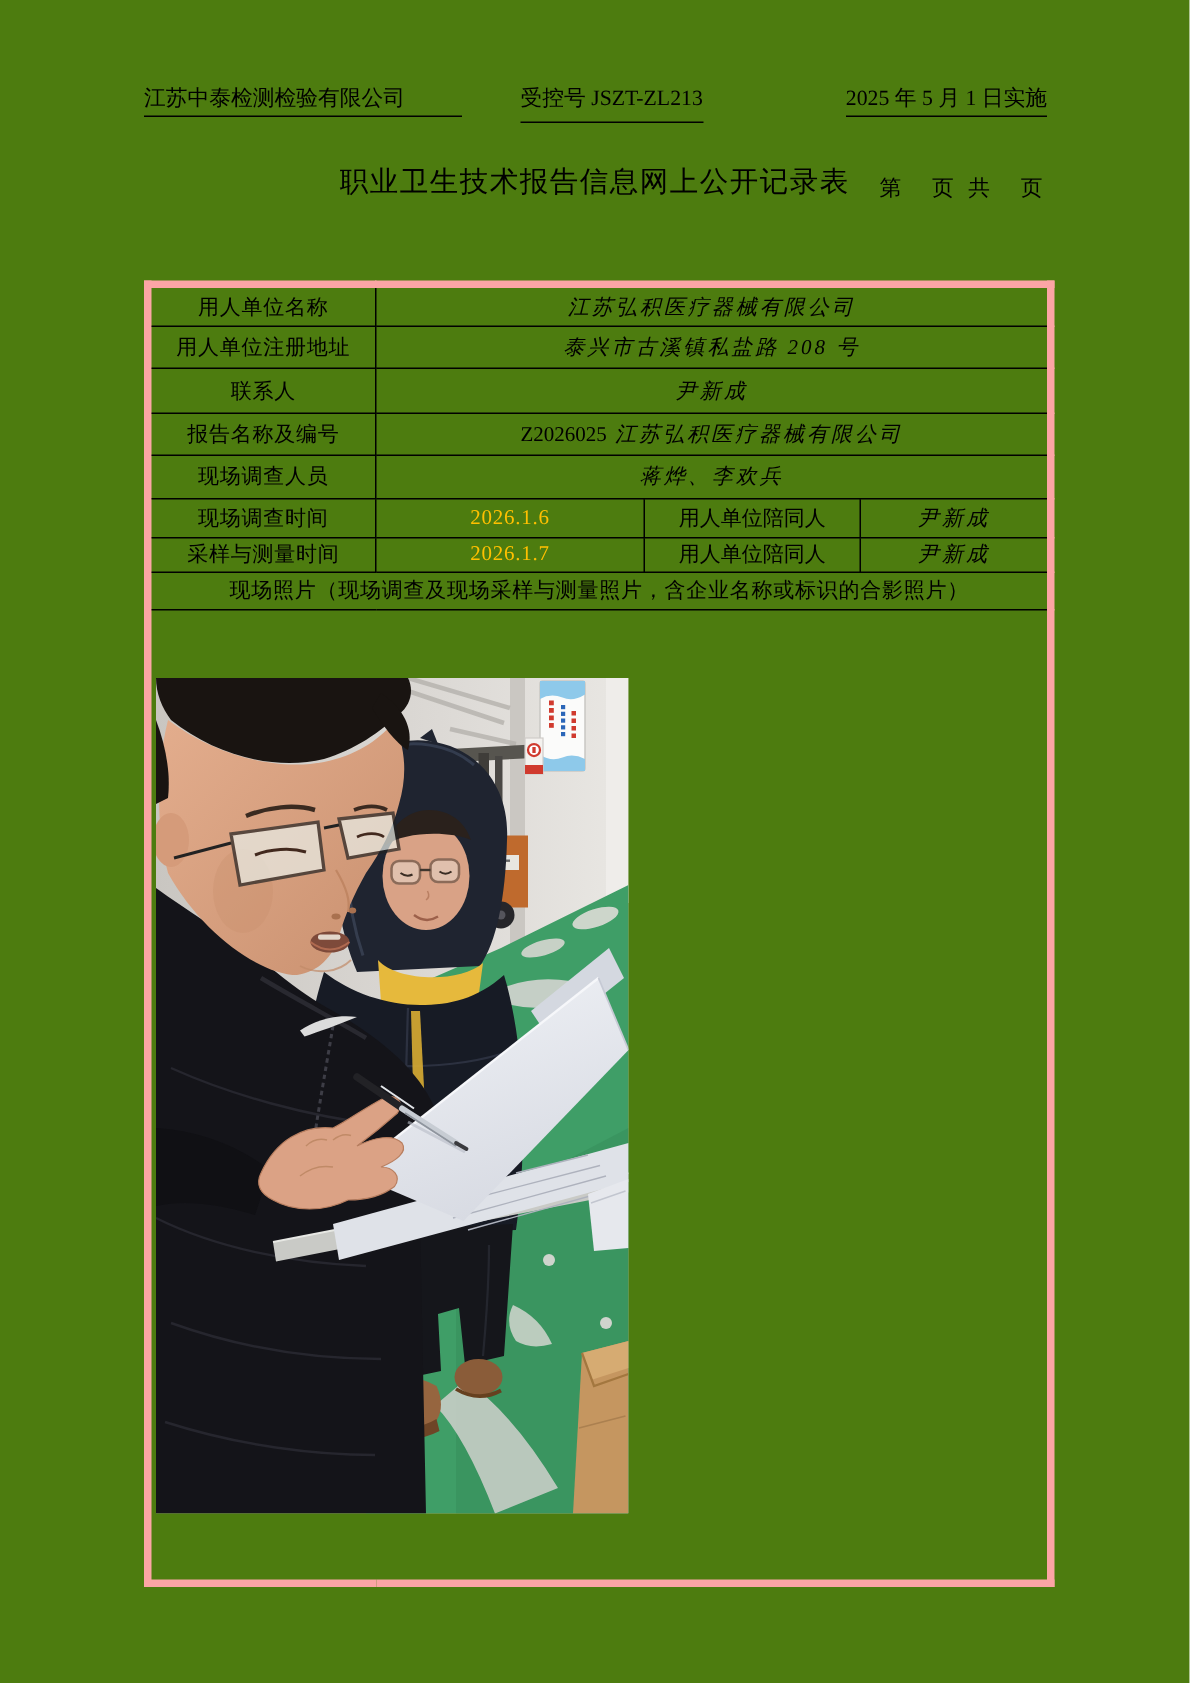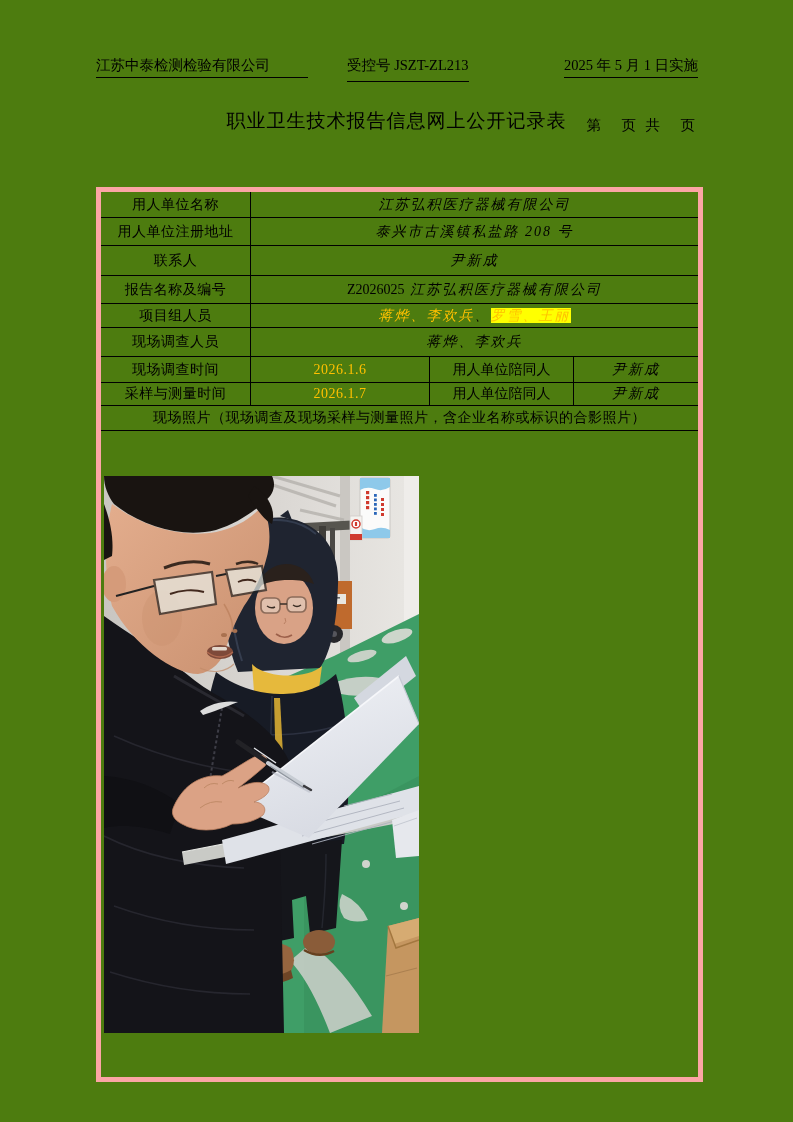--- a/index.html
+++ b/index.html
@@ -65,26 +65,20 @@
         <td class="flabel">联系人</td>
         <td colspan="3" class="kai">尹新成</td>
       </tr>
       <tr style="height:28px">
         <td class="flabel">报告名称及编号</td>
         <td colspan="3" class="kai">
           <span class="num">Z2026025</span>
           <span>江苏弘积医疗器械有限公司</span>
         </td>
       </tr>
-      <tr style="height:24px">
-        <td class="flabel">项目组人员</td>
-        <td colspan="3" class="kai">
-          <span class="orange-names">蒋烨、李欢兵</span><span>、</span><span class="hl-names">罗雪、王丽</span>
-        </td>
-      </tr>
       <tr style="height:29px">
         <td class="flabel">现场调查人员</td>
         <td colspan="3" class="kai">蒋烨、李欢兵</td>
       </tr>
       <tr style="height:26px">
         <td class="flabel">现场调查时间</td>
         <td class="date-text">2026.1.6</td>
         <td>用人单位陪同人</td>
         <td class="kai">尹新成</td>
       </tr>

